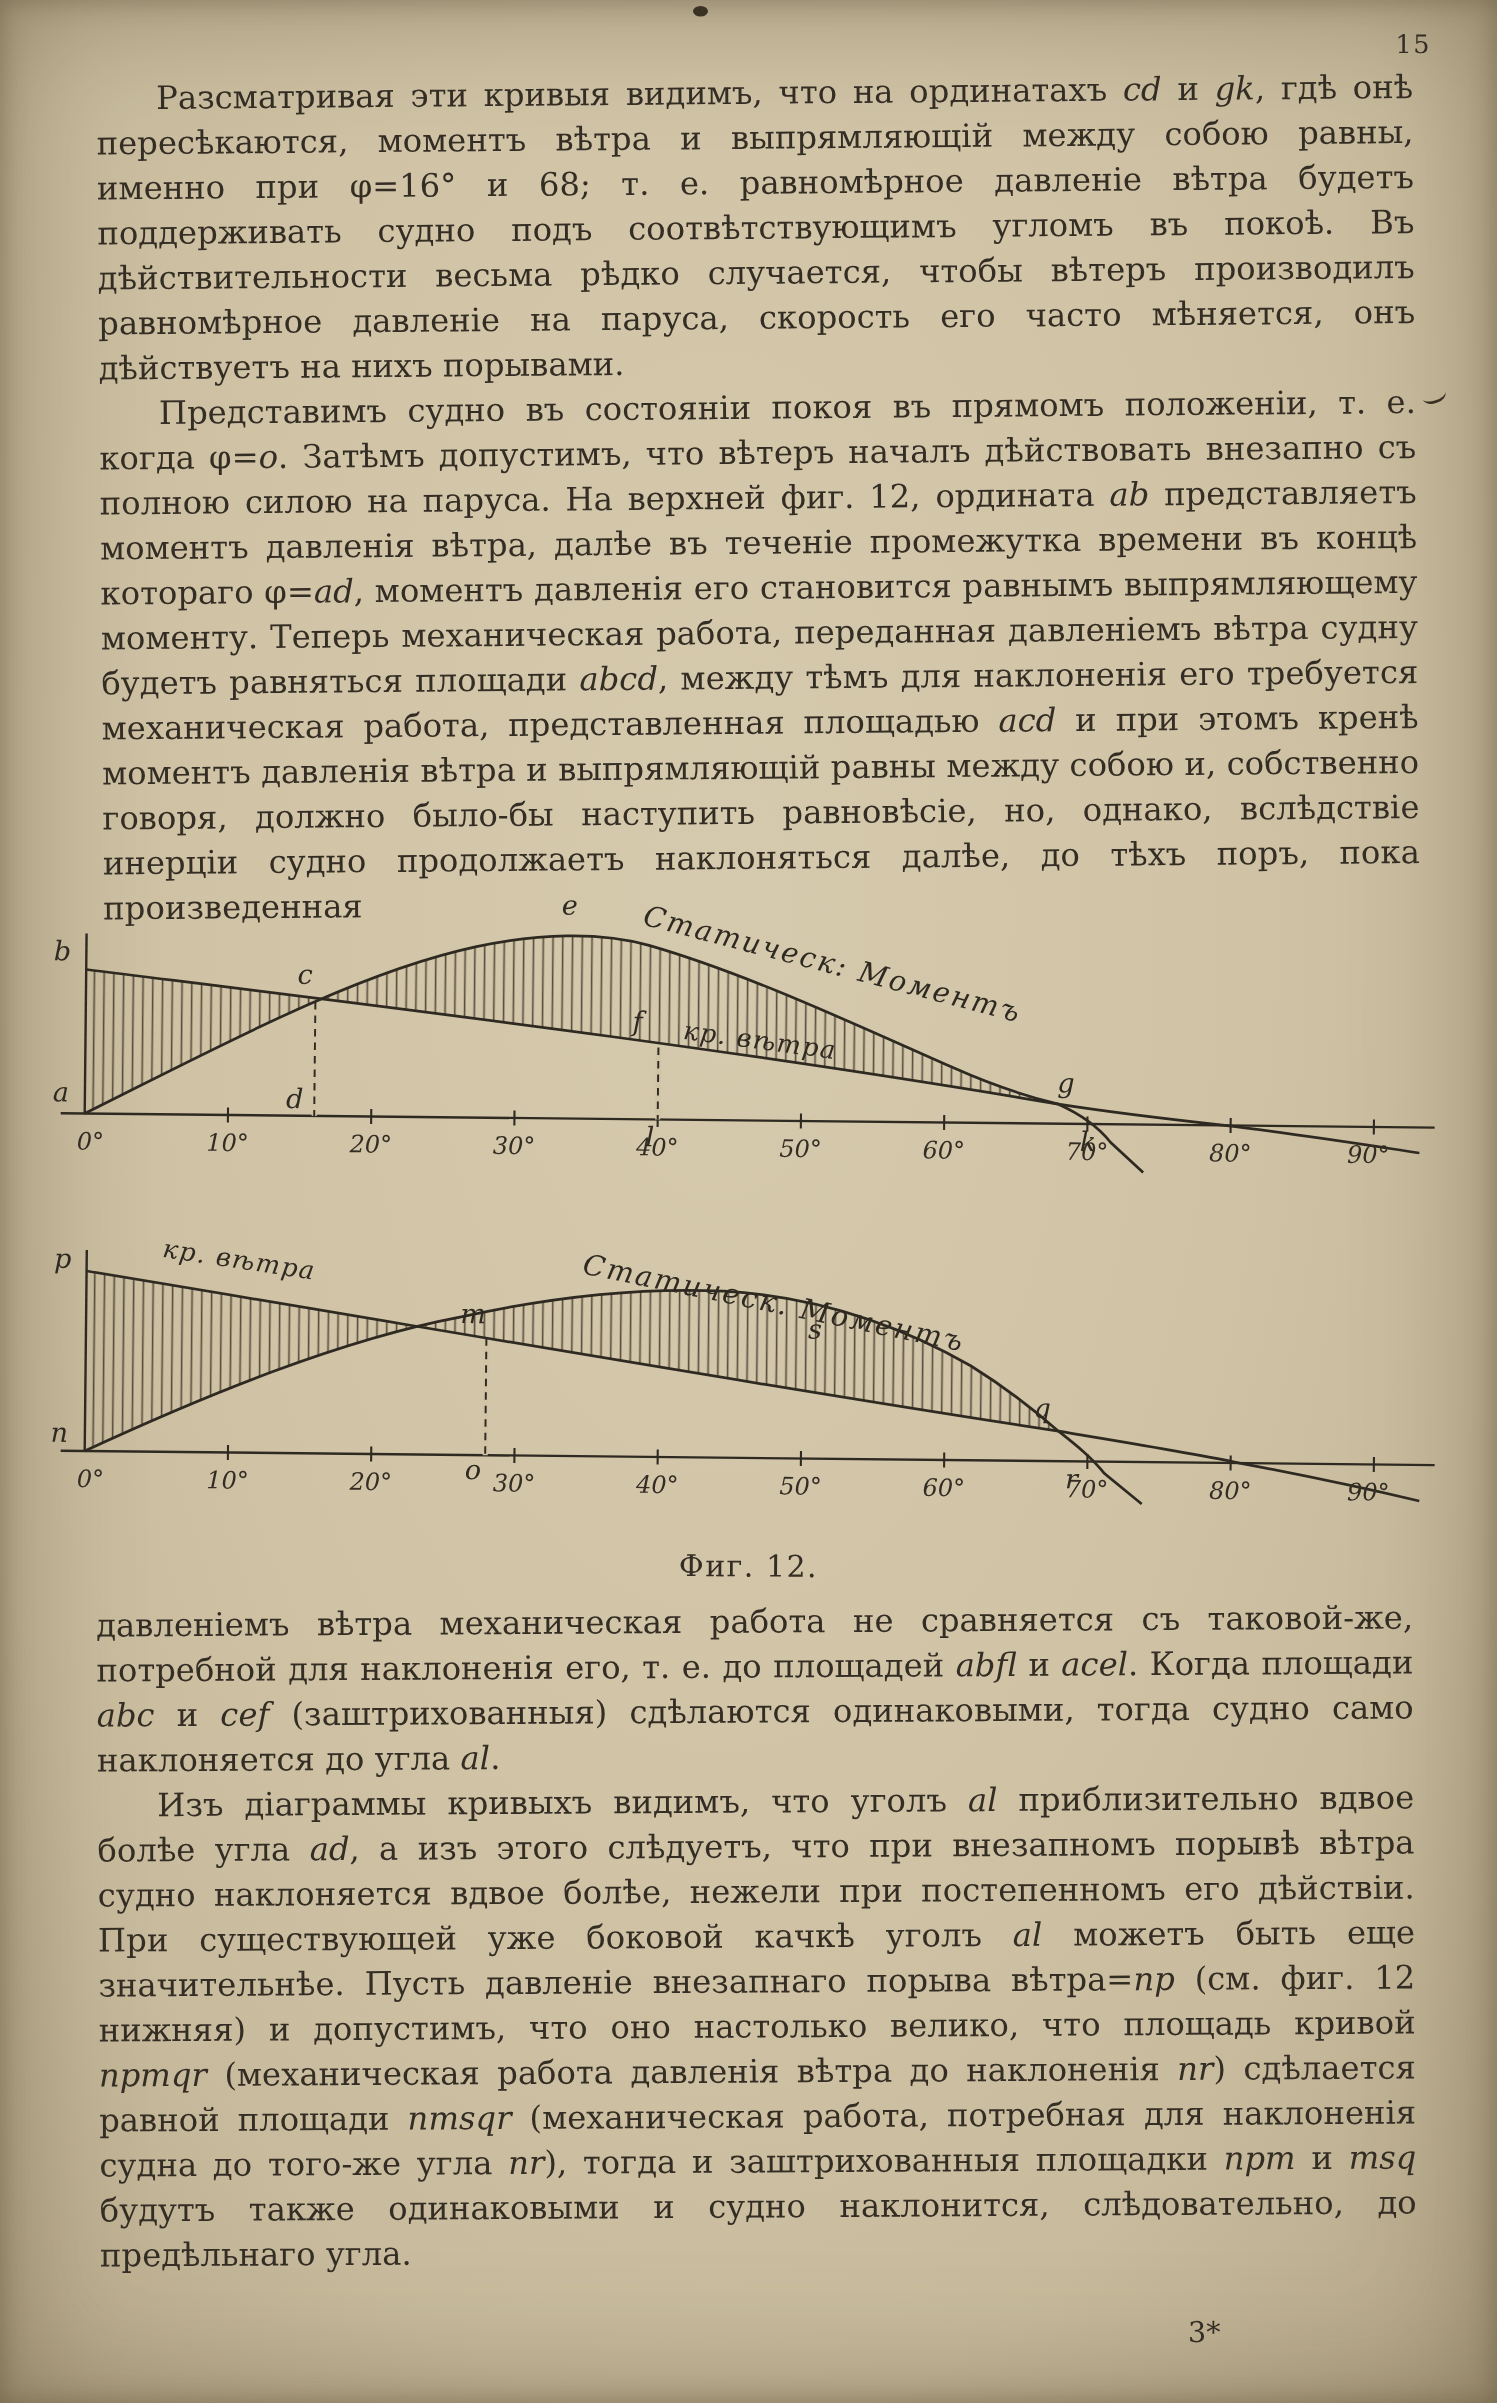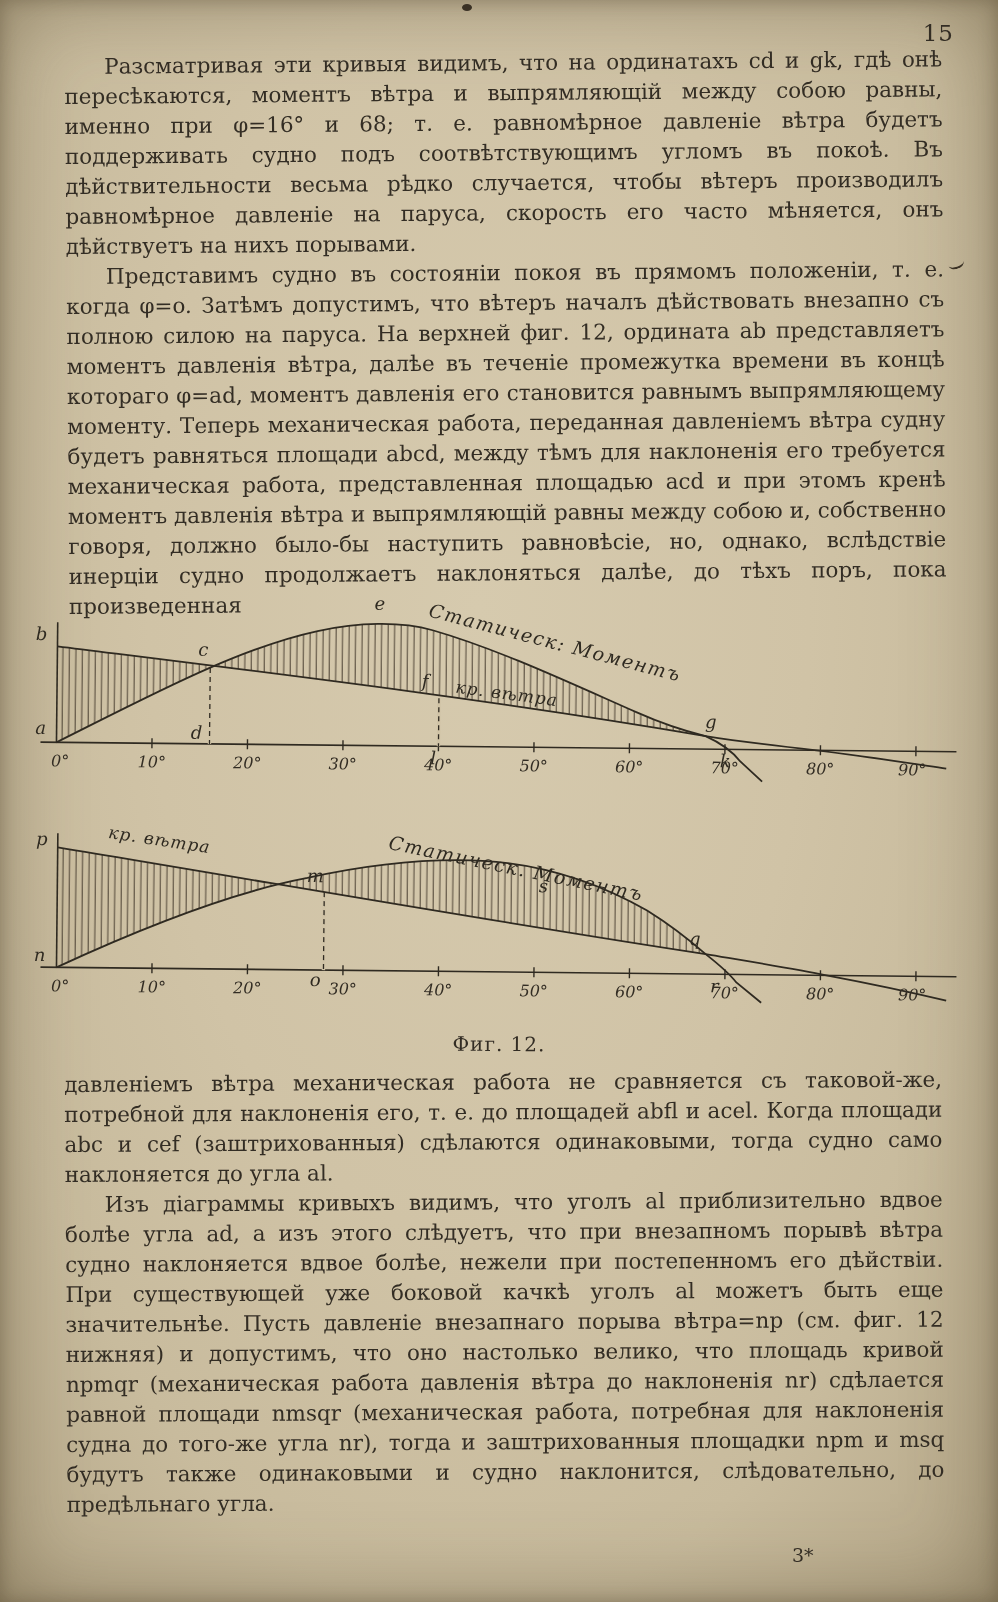--- a/index.html
+++ b/index.html
@@ -4,26 +4,26 @@
 <style>
   html,body{margin:0;padding:0;background:#8a7f66;}
   .page{
     position:relative; width:998px; height:1602px; overflow:hidden;
     background:
       radial-gradient(ellipse at 48% 38%, #d6caae 0%, #d0c3a6 45%, #c8bb9d 72%, #b3a586 100%);
     box-shadow: inset 0 0 90px rgba(80,66,40,.45), inset 0 0 18px rgba(60,48,28,.35);
     font-family:"DejaVu Serif","Liberation Serif",serif;
     color:#332d24;
   }
-  .pagenum{position:absolute;top:20px;right:44px;font-size:23px;letter-spacing:1px;}
+  .pagenum{position:absolute;top:20px;right:44px;font-size:17px;letter-spacing:1px;}
   .text-top{position:absolute;left:64px;top:52px;width:878px;transform:rotate(-0.5deg);transform-origin:left top;}
   .text-bottom{position:absolute;left:64px;top:1070px;width:878px;transform:rotate(-0.35deg);transform-origin:left top;}
   p.para{margin:0;font-size:21.5px;line-height:30px;text-align:justify;}
   p.indent{text-indent:40px;}
-  .em{}
+  .em{font-style:italic;}
   .caption{position:absolute;top:1032px;left:0;width:100%;text-align:center;font-size:20px;letter-spacing:1px;transform:rotate(0.4deg);}
   .sig{position:absolute;top:1544px;left:792px;font-size:19px;}
   svg.fig{position:absolute;left:26px;transform:rotate(0.6deg);transform-origin:left center;}
   .axis{stroke:#2f2a21;stroke-width:1.6;fill:none;}
   .ticks{stroke:#2f2a21;stroke-width:1.4;fill:none;}
   .curve{stroke:#2f2a21;stroke-width:1.8;fill:none;}
   .dashbg{stroke:#d0c3a6;stroke-width:3.4;fill:none;}
   .dash{stroke:#2f2a21;stroke-width:1.3;fill:none;stroke-dasharray:5 4;}
   text.tick{font-size:16px;font-style:italic;fill:#332d24;text-anchor:middle;}
   text.pt{font-size:18px;font-style:italic;fill:#2f2a21;text-anchor:middle;}

